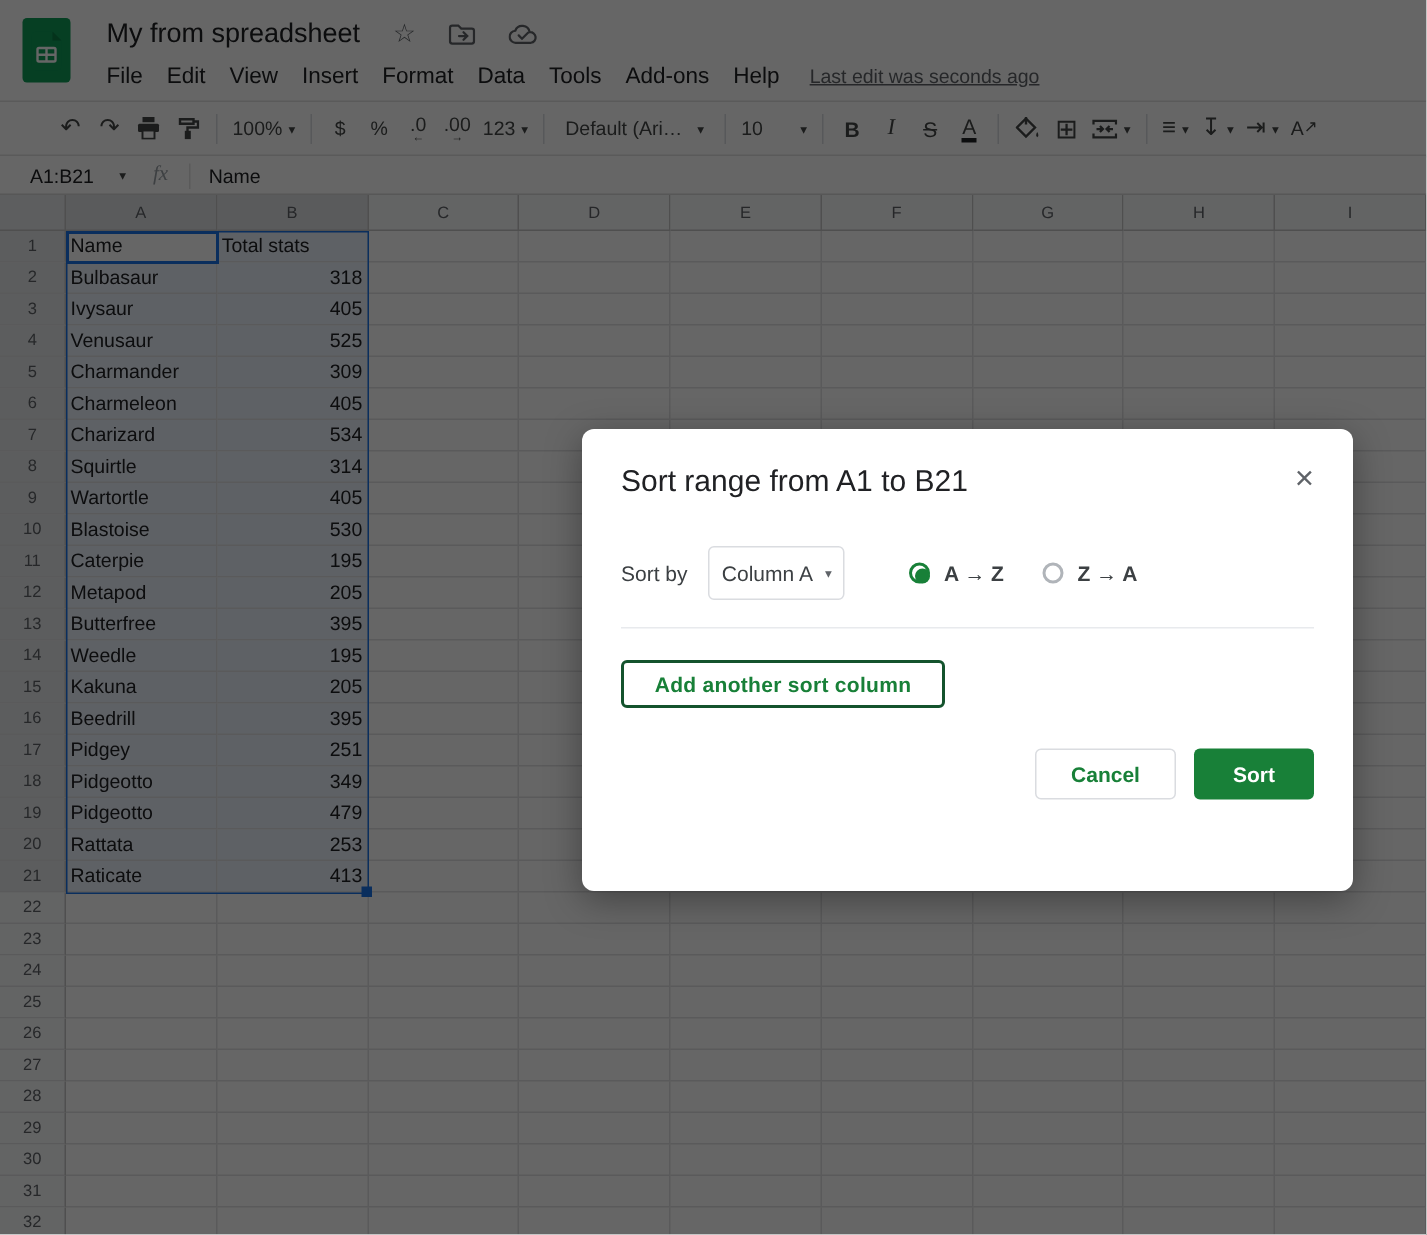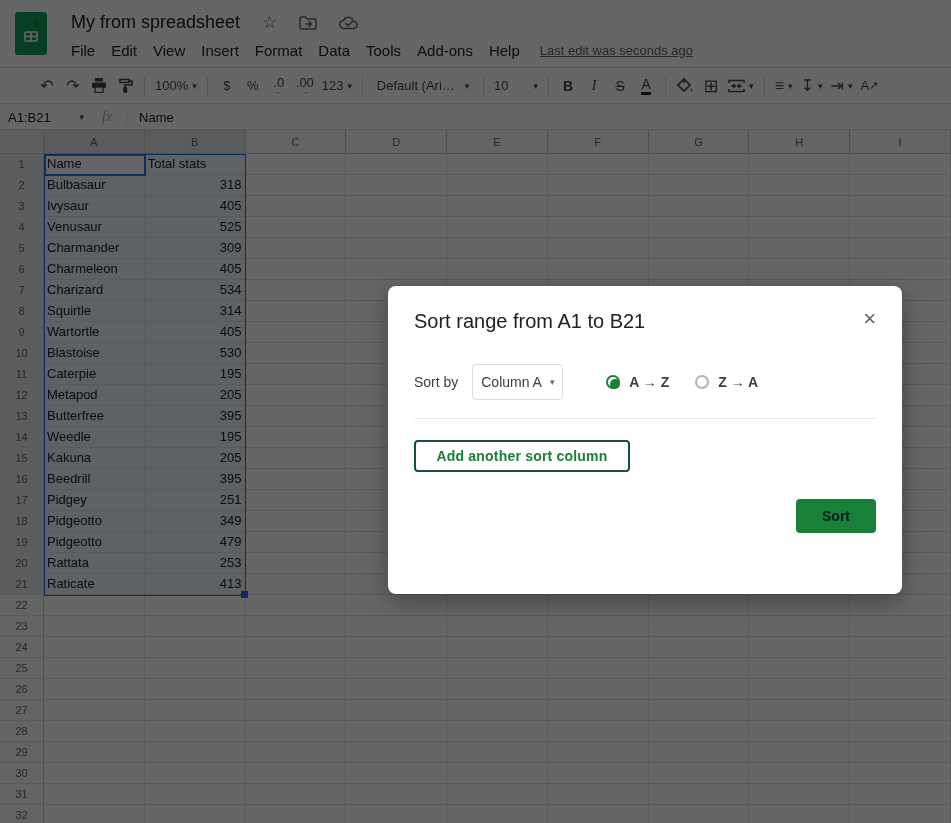--- a/index.html
+++ b/index.html
@@ -34,21 +34,21 @@
   .t-bold { font-weight:bold; font-size:14px; }
   .t-italic { font-style:italic; font-family:"Liberation Serif", serif; font-size:15px; }
   .t-strike { text-decoration:line-through; font-size:14px; }
   .t-color { font-size:14px; border-bottom:3px solid #202124; line-height:15px; }
   .dec-wrap { display:flex; flex-direction:column; align-items:center; line-height:1; }
   .dec-wrap .arr { font-size:8px; margin-top:-1px; }
 
   
   .fbar { position:absolute; left:0; top:105px; width:951px; height:25px; background:#fff;
     border-bottom:1px solid #d9d9d9; display:flex; align-items:center; }
-  .namebox { width:84px; padding-left:8px; font-size:13px; color:#202124; display:flex; align-items:center; justify-content:space-between; cursor:pointer; }
+  .namebox { width:84px; padding-left:20px; font-size:13px; color:#202124; display:flex; align-items:center; justify-content:space-between; cursor:pointer; }
   .fx { font-style:italic; font-family:"Liberation Serif", serif; color:#9aa0a6; font-size:14px; margin:0 14px 0 18px; }
   .fdiv { width:1px; height:17px; background:#e0e0e0; }
   .fvalue { font-size:13px; color:#202124; margin-left:12px; }
 
   
   .grid { position:absolute; left:0; top:130px; width:951px; height:693px; background:#fff; overflow:hidden; }
   .colheaders { display:flex; height:24px; }
   .corner { flex:none; width:44px; height:24px; background:#e8eaed; border-right:1px solid #c6c6c6; border-bottom:1px solid #c6c6c6; }
   .colhead { flex:none; width:100.78px; height:24px; background:#f8f9fa; border-right:1px solid #c6c6c6;
     border-bottom:1px solid #c6c6c6; font-size:11px; color:#5f6368; display:flex; align-items:center; justify-content:center; cursor:pointer; }
@@ -86,21 +86,21 @@
   .radio { width:14px; height:14px; border-radius:50%; border:2px solid #b0b4b9; flex:none; position:relative; }
   .radio.on { border-color:#188038; }
   .radio.on::after { content:""; position:absolute; left:2px; top:2px; width:10px; height:10px; border-radius:50%; background:#188038; }
   .radio-label { font-size:14px; color:#3c4043; }
   .dlg-divider { margin-top:18px; height:1px; background:#e8eaed; }
   .add-btn { margin-top:21px; width:216px; height:32px; border:2px solid #14532d; border-radius:4px; background:#fff;
     color:#188038; font-size:14px; font-weight:bold; letter-spacing:0.2px; display:flex; align-items:center; justify-content:center; cursor:pointer; }
   .dlg-footer { margin-top:27px; display:flex; justify-content:flex-end; gap:12px; }
   .btn-cancel { width:94px; height:34px; border:1px solid #dadce0; border-radius:4px; background:#fff;
     color:#188038; font-size:14px; font-weight:bold; display:flex; align-items:center; justify-content:center; cursor:pointer; }
-  .btn-sort { width:80px; height:34px; border-radius:4px; background:#188038; color:#0f172a;
+  .btn-sort { width:80px; height:34px; border-radius:4px; background:#188038; color:#ffffff;
     font-size:14px; font-weight:bold; display:flex; align-items:center; justify-content:center; cursor:pointer; }
 </style>
 </head>
 <body>
 
 <div id="app">
 
   <div class="topbar">
     <div class="logo">
       <svg width="20" height="26" viewBox="0 0 20 26">
@@ -683,17 +683,18 @@
         </div>
         <div class="radio-opt">
           <span class="radio"></span>
           <span class="radio-label">Z → A</span>
         </div>
       </div>
     </div>
     <div class="dlg-divider"></div>
     <div class="add-btn">Add another sort column</div>
     <div class="dlg-footer">
+      <div class="btn-cancel">Cancel</div>
       <div class="btn-sort">Sort</div>
     </div>
   </div>
 
 </div>
 
 </body></html>

